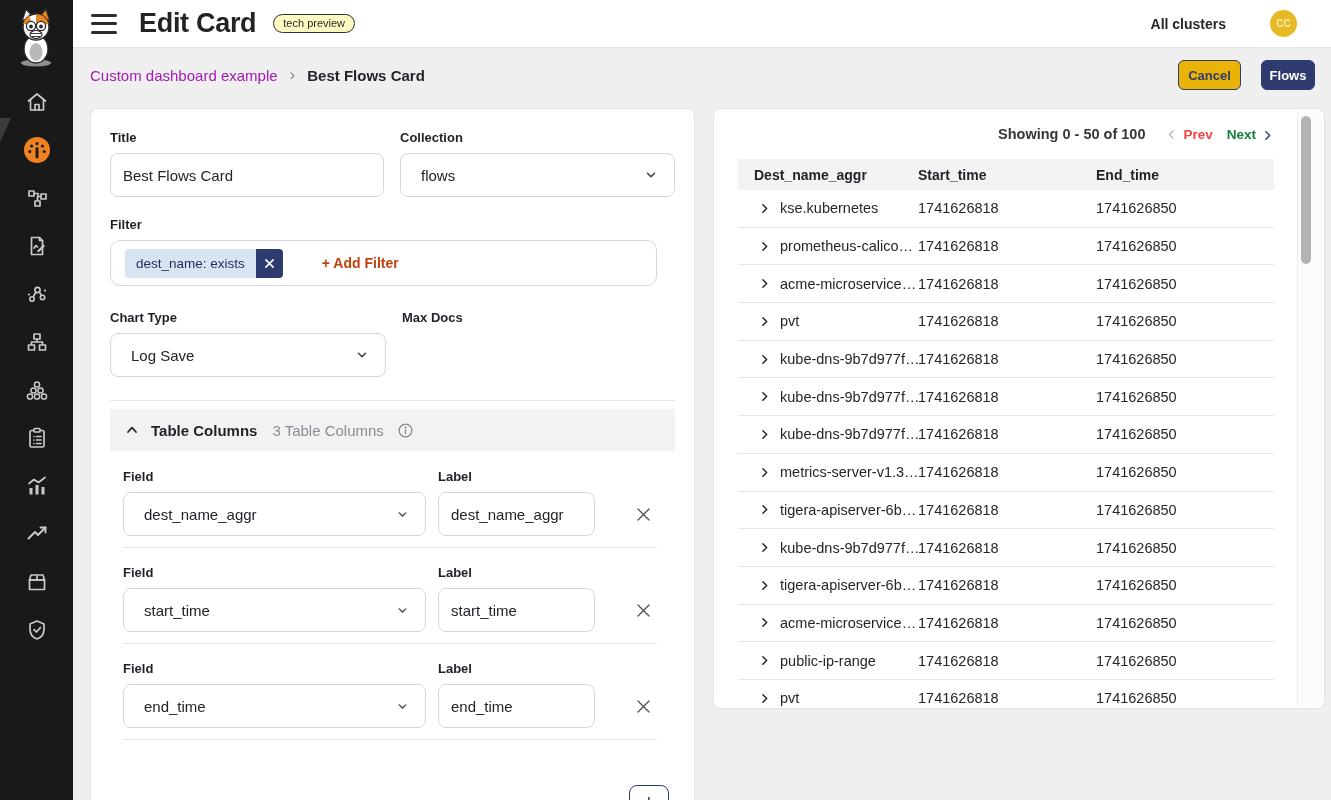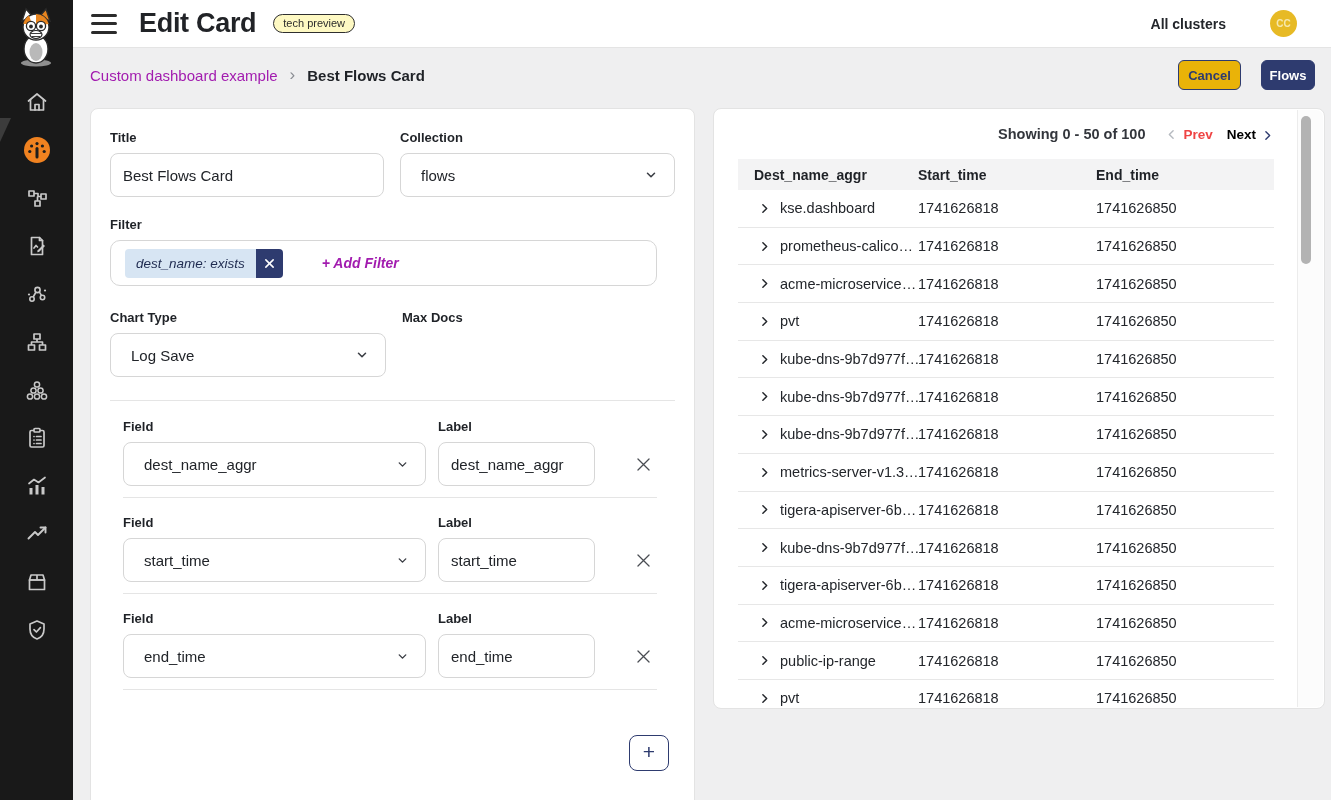--- a/index.html
+++ b/index.html
@@ -51,26 +51,26 @@
   .form-row { display:flex; gap:16px; }
   .fg-label { font-size:13px; font-weight:700; color:#1f2227; margin-bottom:8px; }
   .control { height:44px; border:1px solid #d6d6d6; border-radius:8px; background:#fff; font-size:15px;
              color:#212429; display:flex; align-items:center; }
   .select { padding:0 16px 0 20px; justify-content:space-between; cursor:pointer; }
   input.control { padding:0 12px; width:100%; outline:none; font-family:"Liberation Sans",sans-serif; }
   .col-title { width:274px; }
   .col-rest { flex:1; }
   .filter-group { margin-top:20px; }
   .filter-box { height:46px; width:calc(100% - 18px); border:1px solid #d6d6d6; border-radius:10px;
-                display:flex; align-items:center; padding:0 8px;font-style:italic; }
+                display:flex; align-items:center; padding:0 8px; }
   .chip { display:flex; align-items:center; margin-left:6px; cursor:default; }
   .chip-text { background:#d7e5f3; color:#1f2b50; font-size:13.5px; padding:7px 11px; border-radius:4px 0 0 4px; }
   .chip-x { background:#2e3b6f; width:27px; align-self:stretch; border-radius:0 4px 4px 0; display:flex;
             align-items:center; justify-content:center; cursor:pointer; }
-  .add-filter { margin-left:39px; font-size:14px; font-weight:700; color:#a21caf; cursor:pointer; }
+  .add-filter { margin-left:39px; font-size:14px; font-weight:700; color:#c2410c; cursor:pointer; }
   .chart-row { margin-top:24px; }
   .divider { border-top:1px solid #e5e5e5; margin-top:23px; }
   .section-band { margin-top:8px; height:42px; background:#f2f2f3; display:flex; align-items:center;
                   padding:0 14px; gap:11px; }
   .section-band .caret { cursor:pointer; display:flex; }
   .section-title { font-size:15px; font-weight:700; color:#1f2227; }
   .section-count { font-size:15px; color:#8a8d93; margin-left:4px; }
   .info-icon { display:flex; margin-left:2px; cursor:pointer; }
   .field-rows { padding:18px 0 0 13px; }
   .field-row .fr-cols { display:flex; }
@@ -82,21 +82,21 @@
   .field-row:last-of-type .fr-divider { display:none; }
   .add-col-row { display:flex; justify-content:flex-end; padding:28px 6px 0 0; }
   .add-col-btn { width:40px; height:36px; border:1.5px solid #2e3b6f; border-radius:8px; background:#fff;
                  color:#2e3b6f; font-size:21px; line-height:1; display:flex; align-items:center;
                  justify-content:center; cursor:pointer; padding-bottom:3px; }
 
   
   .pagination { height:50px; display:flex; align-items:center; justify-content:flex-end; padding-right:50px; gap:6px; }
   .showing { font-size:14.5px; font-weight:600; color:#33363c; margin-right:14px; }
   .pg-prev { display:flex; align-items:center; gap:5px; color:#ef4444; font-size:13.5px; font-weight:700; cursor:default; }
-  .pg-next { display:flex; align-items:flex-end; gap:5px; color:#000000; font-size:13.5px; font-weight:700; cursor:pointer; margin-left:8px; }
+  .pg-next { display:flex; align-items:flex-end; gap:5px; color:#15803d; font-size:13.5px; font-weight:700; cursor:pointer; margin-left:8px; }
   .ptable { margin:0 50px 0 24px; }
   .thead, .trow { display:grid; grid-template-columns:164px 178px 1fr; align-items:center; padding-left:16px; }
   .thead { height:31px; background:#f3f3f4; font-size:14px; font-weight:700; color:#1f2227; }
   .trow { height:37.7px; border-bottom:1px solid #e7e7e7; font-size:14.5px; color:#23262b; }
   .dest-cell { display:flex; align-items:center; gap:9px; padding-left:4px; overflow:hidden; white-space:nowrap; }
   .dest-cell svg { flex:none; cursor:pointer; }
   .scroll-lane { position:absolute; top:1px; bottom:1px; right:1px; width:26px; background:#fcfcfc;
                  border-left:1px solid #ececec; border-radius:0 7px 7px 0; }
   .scroll-thumb { position:absolute; top:6px; left:3px; width:10px; height:148px; background:#b3b3b3; border-radius:6px; cursor:grab; }
 </style>
@@ -295,20 +295,36 @@
               </svg>
           </div>
         </div>
         <div class="col-rest">
           <div class="fg-label">Max Docs</div>
         </div>
       </div>
 
       <div class="divider"></div>
 
+      <div class="section-band">
+        <span class="caret">
+          <svg width="16" height="16" viewBox="0 0 24 24" fill="none" stroke="#1f2227" stroke-width="2.6" stroke-linecap="round" stroke-linejoin="round">
+              <path d="M6 15 L12 8.5 L18 15"></path>
+            </svg>
+        </span>
+        <span class="section-title">Table Columns</span>
+        <span class="section-count">3 Table Columns</span>
+        <span class="info-icon">
+          <svg width="17" height="17" viewBox="0 0 24 24" fill="none" stroke="#85888e" stroke-width="1.8" stroke-linecap="round">
+            <circle cx="12" cy="12" r="9"></circle>
+              <path d="M12 11 V16.5"></path>
+              <circle cx="12" cy="7.8" r="0.6" fill="#85888e"></circle>
+          </svg>
+        </span>
+      </div>
 
       <div class="field-rows">
 
           <div class="field-row">
             <div class="fr-cols">
               <div class="fr-field">
                 <div class="fg-label">Field</div>
                 <div class="control select">
                   <span>dest_name_aggr</span>
                   <svg width="13" height="13" viewBox="0 0 24 24" fill="none" stroke="#3a3d44" stroke-width="2.6" stroke-linecap="round" stroke-linejoin="round">
@@ -413,21 +429,21 @@
         <span>Start_time</span>
         <span>End_time</span>
       </div>
       <div class="tbody">
 
           <div class="trow">
             <span class="dest-cell">
               <svg width="13" height="13" viewBox="0 0 24 24" fill="none" stroke="#23262b" stroke-width="2.7" stroke-linecap="round" stroke-linejoin="round">
                 <path d="M9 5 L16 12 L9 19"></path>
               </svg>
-              <span>kse.dashboard</span>
+              <span>kse.kubernetes</span>
             </span>
             <span>1741626818</span>
             <span>1741626850</span>
           </div>
 
           <div class="trow">
             <span class="dest-cell">
               <svg width="13" height="13" viewBox="0 0 24 24" fill="none" stroke="#23262b" stroke-width="2.7" stroke-linecap="round" stroke-linejoin="round">
                 <path d="M9 5 L16 12 L9 19"></path>
               </svg>

